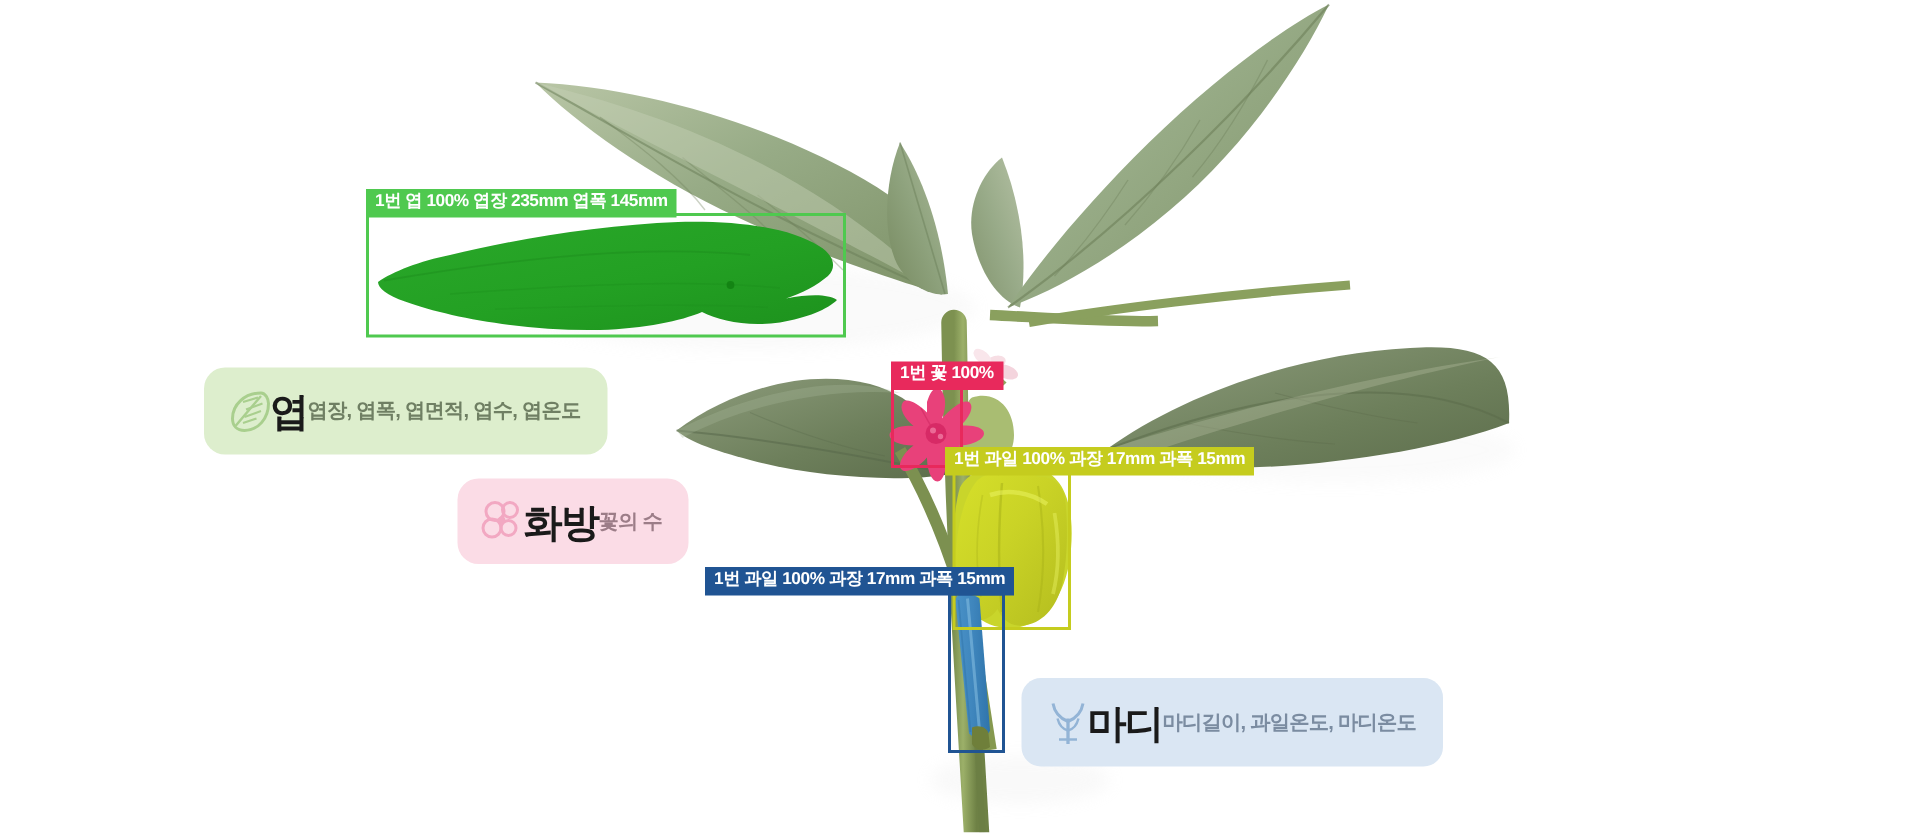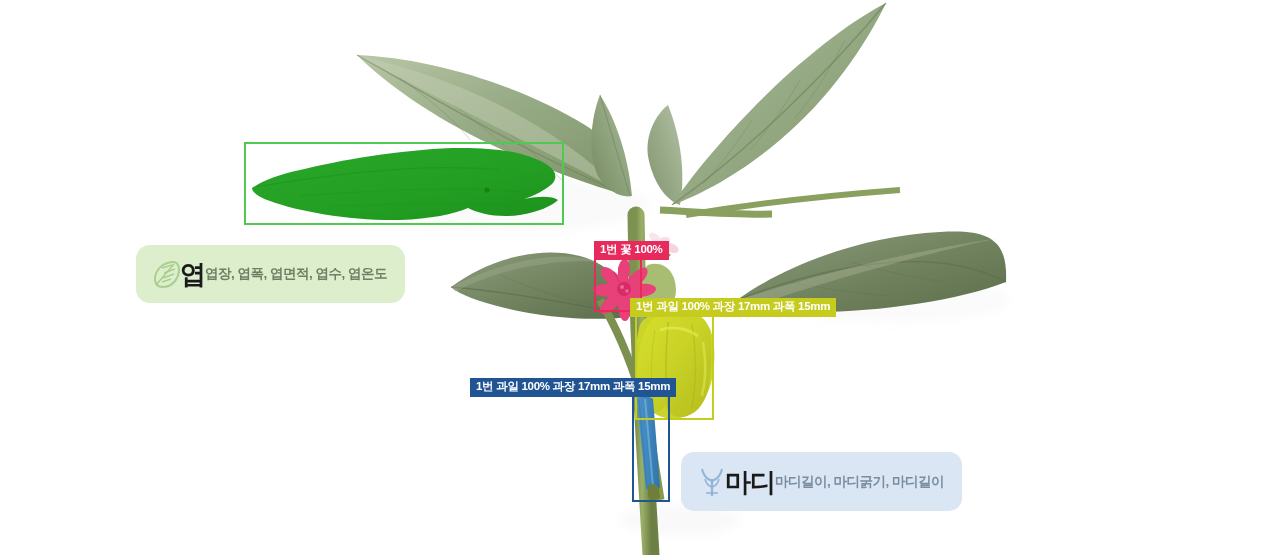--- a/index.html
+++ b/index.html
@@ -243,49 +243,63 @@
       <path d="M639 400 L 647 488" stroke="#2a6fa3" stroke-width="1.2" fill="none" opacity="0.4"></path>
       <path d="M648 485 C 653 483 658 485 659 489 L 660 498 C 656 501 650 500 648 496 Z" fill="#6f7f3a"></path>
     </g>
   </svg>
 
   <div class="bbox leaf" style="left:244px;top:142px;width:320px;height:83px;"></div>
   <div class="bbox flower" style="left:594px;top:258px;width:48px;height:54px;"></div>
   <div class="bbox fruit" style="left:635px;top:314px;width:79px;height:106px;"></div>
   <div class="bbox node" style="left:632px;top:395px;width:38px;height:107px;"></div>
 
+  <div class="det-label leaf" style="left:244px;top:126px;">1번 엽 100% 엽장 235mm 엽폭 145mm</div>
 
   <div class="det-label flower" style="left:594px;top:241px;">1번 꽃 100%</div>
 
   <div class="det-label fruit" style="left:630px;top:298px;">1번 과일 100% 과장 17mm 과폭 15mm</div>
 
   <div class="det-label node" style="left:470px;top:378px;">1번 과일 100% 과장 17mm 과폭 15mm</div>
 
   <div class="legend-card card-leaf" style="left:136px;top:245px;height:58px;">
     <span class="lg-icon">
       <svg viewBox="0 0 34 34" width="34" height="34" xmlns="http://www.w3.org/2000/svg">
         <path d="M24 5 C 13 5 5 13 5 22 C 5 27 8 30 13 30 C 22 30 29 22 29 12 C 29 9 27 5 24 5 Z" fill="none" stroke="#a9cf8e" stroke-width="2"></path>
         <path d="M24 7 C 18 14 12 21 7 27" stroke="#a9cf8e" stroke-width="1.6" fill="none"></path>
         <path d="M22 8 L 12 11 M25 12 L 14 16 M24 17 L 13 21 M21 22 L 12 25" stroke="#a9cf8e" stroke-width="1.4" fill="none"></path>
       </svg>
     </span>
     <span class="lg-title">엽</span>
     <span class="lg-sub">엽장, 엽폭, 엽면적, 엽수, 엽온도</span>
   </div>
 
+  <div class="legend-card card-flower" style="left:305px;top:319px;height:57px;">
+    <span class="lg-icon">
+      <svg viewBox="0 0 34 34" width="34" height="34" xmlns="http://www.w3.org/2000/svg">
+        <circle cx="11" cy="10" r="6" fill="none" stroke="#f2a8c2" stroke-width="2"></circle>
+        <circle cx="21" cy="9" r="5" fill="none" stroke="#f2a8c2" stroke-width="2"></circle>
+        <circle cx="9" cy="21" r="6" fill="none" stroke="#f2a8c2" stroke-width="2"></circle>
+        <circle cx="20" cy="21" r="5" fill="none" stroke="#f2a8c2" stroke-width="2"></circle>
+        <circle cx="15.5" cy="15.5" r="2.4" fill="#f2a8c2"></circle>
+      </svg>
+    </span>
+    <span class="lg-title">화방</span>
+    <span class="lg-sub">꽃의 수</span>
+  </div>
 
 
   <div class="legend-card card-node" style="left:681px;top:452px;height:59px;">
     <span class="lg-icon">
       <svg viewBox="0 0 34 34" width="34" height="34" xmlns="http://www.w3.org/2000/svg">
         <path d="M17 31 L 17 14" stroke="#93b4d6" stroke-width="2.2" fill="none"></path>
         <path d="M17 16 C 12 14 8 10 7 4" stroke="#93b4d6" stroke-width="2" fill="none"></path>
         <path d="M17 16 C 22 14 26 10 27 4" stroke="#93b4d6" stroke-width="2" fill="none"></path>
         <path d="M17 22 C 13 21 11 18 10 14" stroke="#93b4d6" stroke-width="1.6" fill="none"></path>
         <path d="M17 22 C 21 21 23 18 24 14" stroke="#93b4d6" stroke-width="1.6" fill="none"></path>
         <path d="M11 28 L 23 28" stroke="#93b4d6" stroke-width="1.6" fill="none"></path>
       </svg>
     </span>
     <span class="lg-title">마디</span>
-    <span class="lg-sub">마디길이, 마디굵기, 마디길이</span>
+    <span class="lg-sub">마디길이, 과일온도, 마디온도</span>
   </div>
 
 </div>
 
 </body></html>

